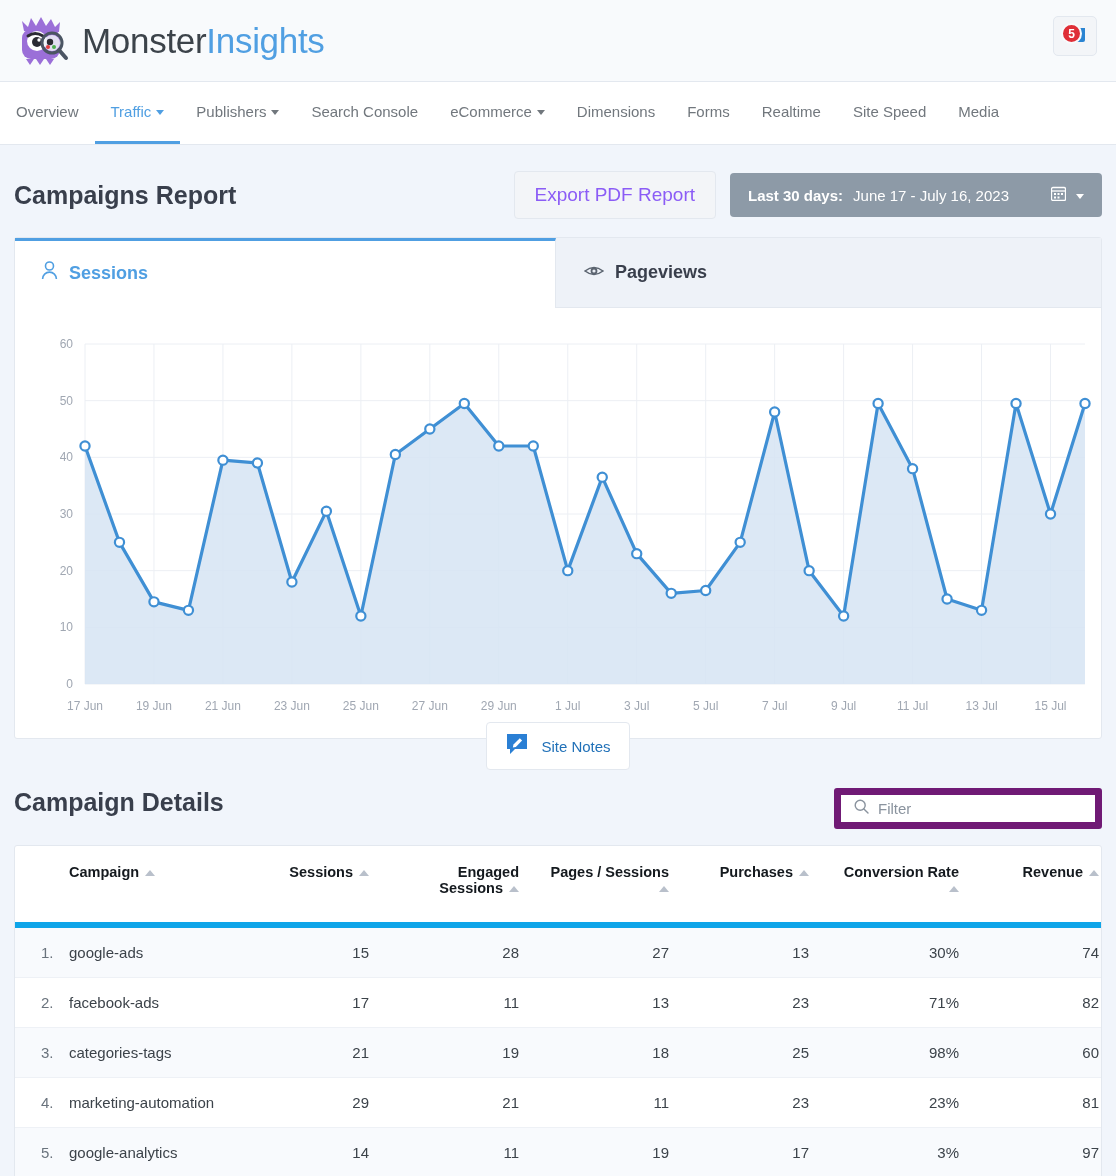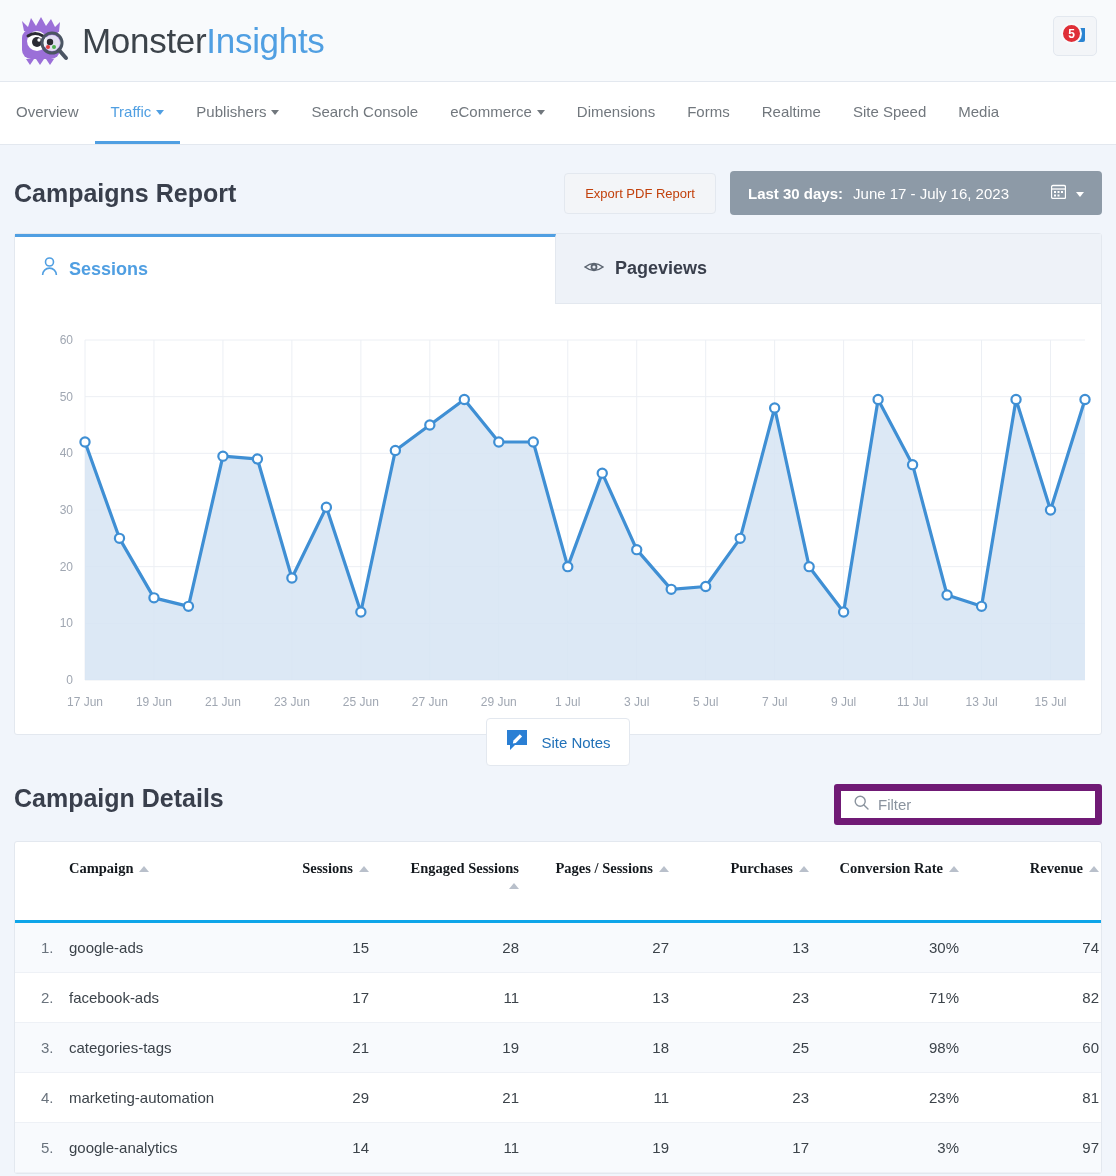--- a/index.html
+++ b/index.html
@@ -96,22 +96,22 @@
     font-size: 25px;
     font-weight: bold;
     color: #393f4c;
     flex: 1;
   }
   .btn-export {
     background: #f3f5f8;
     border: 1px solid #e3e8ef;
     border-radius: 4px;
     padding: 12px 20px;
-    font-size: 13px;
-    color: #c2410c;
+    font-size: 19px;
+    color: #8b5cf6;
     cursor: pointer;
   }
   .btn-date {
     background: #8d9aa7;
     border: none;
     border-radius: 4px;
     padding: 13px 18px;
     font-size: 15px;
     color: #fff;
     display: flex; align-items: center; gap: 10px;
@@ -206,22 +206,21 @@
     border-radius: 3px;
     overflow: hidden;
   }
   table { width: 100%; border-collapse: collapse; table-layout: fixed; }
   thead th {
     font-size: 14.5px;
     font-weight: bold;
     color: #14191e;
     padding: 18px 0 26px 0;
     vertical-align: top;
-    border-bottom: 3px solid #0ea5e9;
-    font-family: Liberation Serif, serif;
+    border-bottom: 6px solid #0ea5e9;
   }
   .th-inner { display: inline; }
   .sort-arrow {
     display: inline-block;
     width: 0; height: 0;
     border-left: 5px solid transparent;
     border-right: 5px solid transparent;
     border-bottom: 6px solid #b9c0cb;
     margin-left: 6px;
     vertical-align: 1px;

